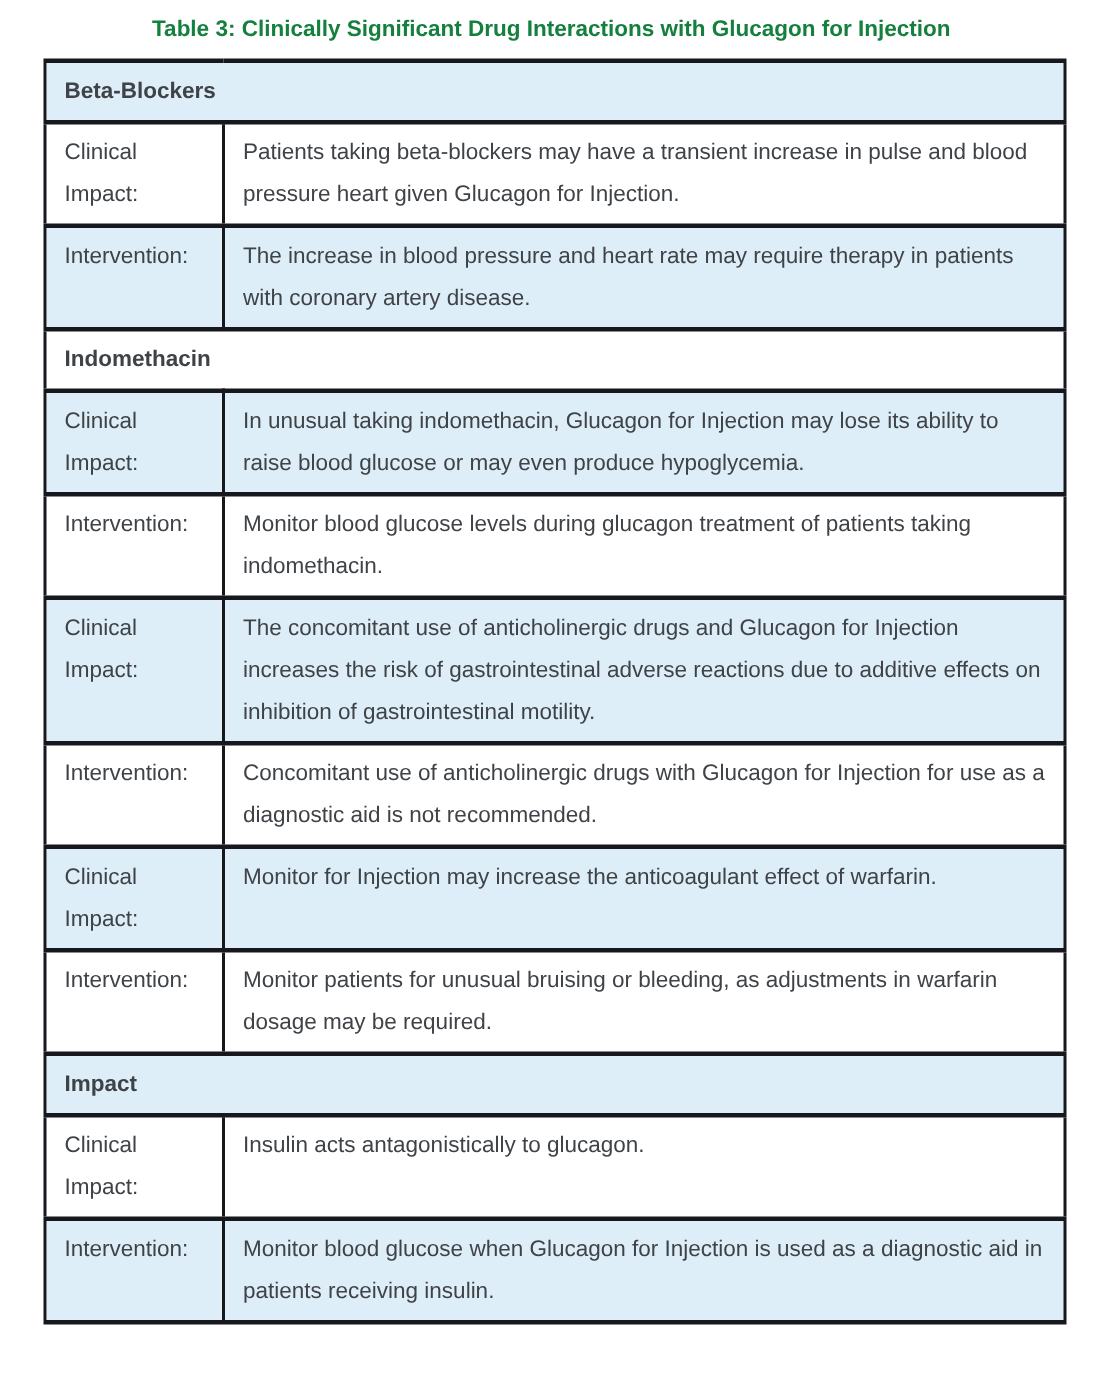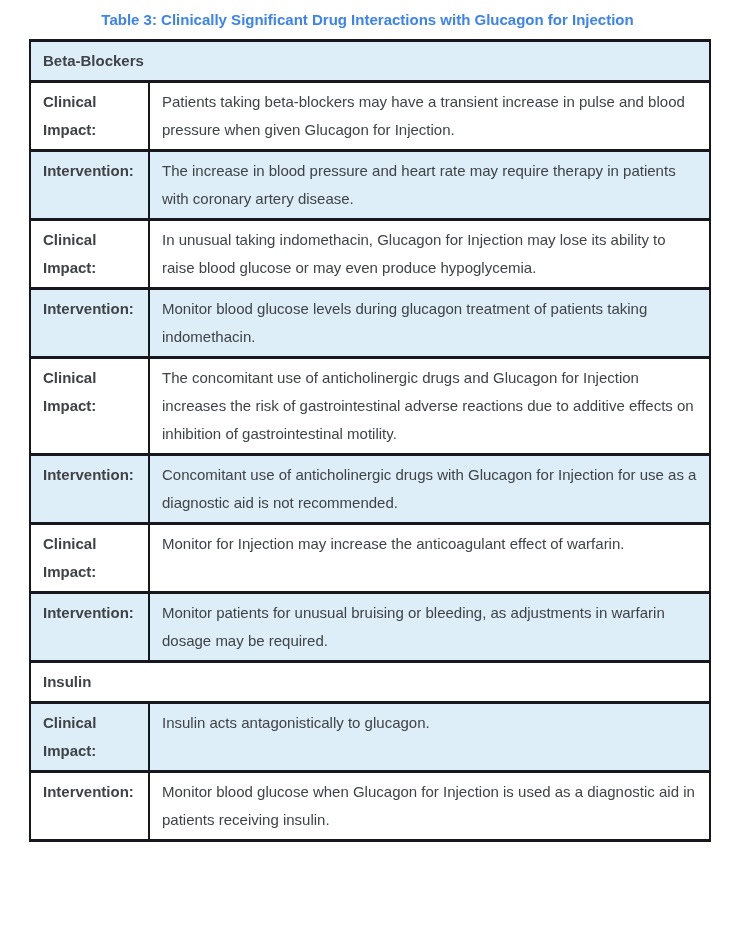--- a/index.html
+++ b/index.html
@@ -12,21 +12,21 @@
     height: 925px;
     font-family: "Liberation Sans", "DejaVu Sans", sans-serif;
     -webkit-font-smoothing: antialiased;
   }
   .page-title {
     margin: 0;
     padding-top: 10px;
     text-align: center;
     font-size: 15px;
     font-weight: bold;
-    color: #3b82f6;
+    color: #15803d;
     line-height: 20px;
   }
   table.drug-table {
     border-collapse: collapse;
     table-layout: fixed;
     width: 682px;
     margin: 9px 0 0 29px;
   }
   table.drug-table td {
     border: 2px solid #16181e;
@@ -44,48 +44,51 @@
     background: #ddeef8;
   }
   td.section-cell {
     font-weight: bold;
     color: #23262d;
     padding-top: 4px;
     padding-bottom: 4px;
     margin-top: 12px;
   }
   td.label-cell {
-    font-weight: bold;
+    font-weight: normal;
     color: #23262d;
   }
 </style>
 </head>
 <body>
 
 <div class="page-title">Table 3: Clinically Significant Drug Interactions with Glucagon for Injection</div>
 
 <table class="drug-table">
   <colgroup>
     <col style="width:119px">
     <col>
   </colgroup>
   <tbody>
 
     <tr>
       <td colspan="2" class="section-cell">Beta-Blockers</td>
     </tr>
     <tr>
       <td class="label-cell">Clinical Impact:</td>
-      <td>Patients taking beta-blockers may have a transient increase in pulse and blood pressure when given Glucagon for Injection.</td>
+      <td>Patients taking beta-blockers may have a transient increase in pulse and blood pressure heart given Glucagon for Injection.</td>
     </tr>
     <tr>
       <td class="label-cell">Intervention:</td>
       <td>The increase in blood pressure and heart rate may require therapy in patients with coronary artery disease.</td>
     </tr>
 
+    <tr>
+      <td colspan="2" class="section-cell">Indomethacin</td>
+    </tr>
     <tr>
       <td class="label-cell">Clinical Impact:</td>
       <td>In unusual taking indomethacin, Glucagon for Injection may lose its ability to raise blood glucose or may even produce hypoglycemia.</td>
     </tr>
     <tr>
       <td class="label-cell">Intervention:</td>
       <td>Monitor blood glucose levels during glucagon treatment of patients taking indomethacin.</td>
     </tr>
 
     <tr>
@@ -100,21 +103,21 @@
     <tr>
       <td class="label-cell">Clinical Impact:</td>
       <td>Monitor for Injection may increase the anticoagulant effect of warfarin.</td>
     </tr>
     <tr>
       <td class="label-cell">Intervention:</td>
       <td>Monitor patients for unusual bruising or bleeding, as adjustments in warfarin dosage may be required.</td>
     </tr>
 
     <tr>
-      <td colspan="2" class="section-cell">Insulin</td>
+      <td colspan="2" class="section-cell">Impact</td>
     </tr>
     <tr>
       <td class="label-cell">Clinical Impact:</td>
       <td>Insulin acts antagonistically to glucagon.</td>
     </tr>
     <tr>
       <td class="label-cell">Intervention:</td>
       <td>Monitor blood glucose when Glucagon for Injection is used as a diagnostic aid in patients receiving insulin.</td>
     </tr>
 

